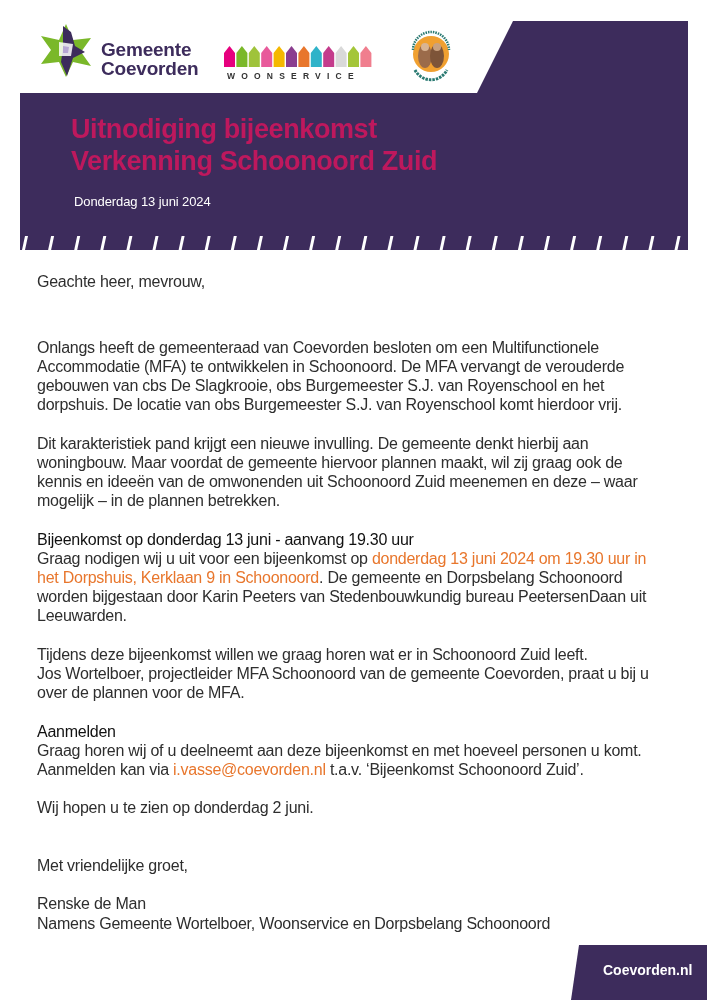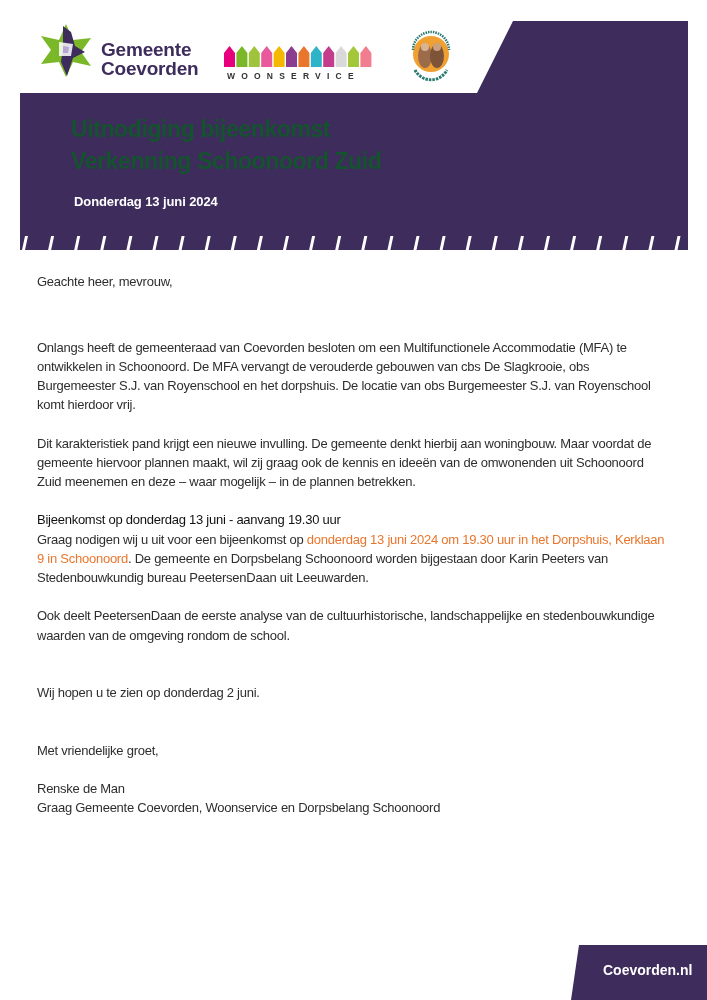--- a/index.html
+++ b/index.html
@@ -13,27 +13,27 @@
                          font-size: 19px; color: #3d2c5c; font-weight: bold; letter-spacing: -0.2px; }
   .logo-woon { position: absolute; left: 224px; top: 45px; width: 152px; height: 38px; text-align: right; }
   .logo-woon .houses { position: absolute; left: 0; top: 0; width: 150px; height: 22px; }
   .logo-woon .wtext { position: absolute; left: 3px; top: 26px; font-size: 8.5px; letter-spacing: 6.2px;
                       color: #333; font-weight: bold; }
   .logo-dorps { position: absolute; left: 407px; top: 30px; width: 48px; height: 52px; }
 
   
   .banner { position: absolute; left: 0; top: 0; width: 707px; height: 260px; }
   .banner svg { position: absolute; left: 0; top: 0; }
-  .title { position: absolute; left: 71px; top: 113px; color: #14532d; font-weight: bold;
-           font-size: 23px; line-height: 32px; letter-spacing: -0.4px; }
-  .subtitle { position: absolute; left: 74px; top: 194px; color: #ffffff; font-weight: bold;
+  .title { position: absolute; left: 71px; top: 113px; color: #be185d; font-weight: bold;
+           font-size: 27px; line-height: 32px; letter-spacing: -0.4px; }
+  .subtitle { position: absolute; left: 74px; top: 194px; color: #ffffff; font-weight: normal;
               font-size: 13px; letter-spacing: -0.1px; }
 
   
-  .body { position: absolute; left: 37px; top: 272px; width: 630px; font-size: 13px;
+  .body { position: absolute; left: 37px; top: 272px; width: 630px; font-size: 16px;
           line-height: 19.2px; color: #2e2e2e; letter-spacing: -0.25px; }
   .body p { margin: 0; }
   .gap1 { height: 19.2px; }
   .gap2 { height: 38.4px; }
   .bold-h { font-weight: normal; color: #111; }
   .orange { color: #e8762c; }
 
   
   .footer-tab { position: absolute; left: 564px; top: 945px; width: 167px; height: 49px; }
   .footer-tab svg { position: absolute; left: 0; top: 0; }
@@ -128,29 +128,32 @@
   <p>Geachte heer, mevrouw,</p>
   <div class="gap2"></div>
   <div class="gap1" style="height:8px"></div>
   <p>Onlangs heeft de gemeenteraad van Coevorden besloten om een Multifunctionele Accommodatie (MFA) te ontwikkelen in Schoonoord. De MFA vervangt de verouderde gebouwen van cbs De Slagkrooie, obs Burgemeester S.J. van Royenschool en het dorpshuis. De locatie van obs Burgemeester S.J. van Royenschool komt hierdoor vrij.</p>
   <div class="gap1"></div>
   <p>Dit karakteristiek pand krijgt een nieuwe invulling. De gemeente denkt hierbij aan woningbouw. Maar voordat de gemeente hiervoor plannen maakt, wil zij graag ook de kennis en ideeën van de omwonenden uit Schoonoord Zuid meenemen en deze – waar mogelijk –  in de plannen betrekken.</p>
   <div class="gap1"></div>
   <p class="bold-h">Bijeenkomst op donderdag 13 juni - aanvang 19.30 uur</p>
   <p><span>Graag nodigen wij u uit voor een bijeenkomst op </span><span class="orange">donderdag 13 juni 2024 om 19.30 uur in het Dorpshuis, Kerklaan 9 in Schoonoord</span><span>. De gemeente en Dorpsbelang Schoonoord worden bijgestaan door Karin Peeters van Stedenbouwkundig bureau PeetersenDaan uit Leeuwarden.</span></p>
   <div class="gap1"></div>
-  <p>Ook deelt PeetersenDaan de eerste analyse van de cultuurhistorische, landschappelijke en stedenbouwkundige waarden van de omgeving rondom de school.</p>
+  <p>Tijdens deze bijeenkomst willen we graag horen wat er in Schoonoord Zuid leeft.</p>
+  <p>Jos Wortelboer, projectleider MFA Schoonoord van de gemeente Coevorden, praat u bij u over de plannen voor de MFA.</p>
   <div class="gap1"></div>
+  <p class="bold-h">Aanmelden</p>
+  <p><span>Graag horen wij of u deelneemt aan deze bijeenkomst en met hoeveel personen u komt. Aanmelden kan via </span><span class="orange">i.vasse@coevorden.nl</span><span> t.a.v. ‘Bijeenkomst Schoonoord Zuid’.</span></p>
   <div class="gap1"></div>
   <p>Wij hopen u te zien op donderdag 2 juni.</p>
   <div class="gap2"></div>
   <p>Met vriendelijke groet,</p>
   <div class="gap1"></div>
   <p>Renske de Man</p>
-  <p>Graag Gemeente Coevorden, Woonservice en Dorpsbelang Schoonoord</p>
+  <p>Namens Gemeente Wortelboer, Woonservice en Dorpsbelang Schoonoord</p>
 </div>
 
 <div class="footer-tab">
   <svg width="167" height="55" viewBox="0 0 167 55">
     <polygon points="15,0 167,0 167,55 7,55" fill="#3d2c5c"></polygon>
   </svg>
   <div class="label">Coevorden.nl</div>
 </div>
 
 </body></html>

